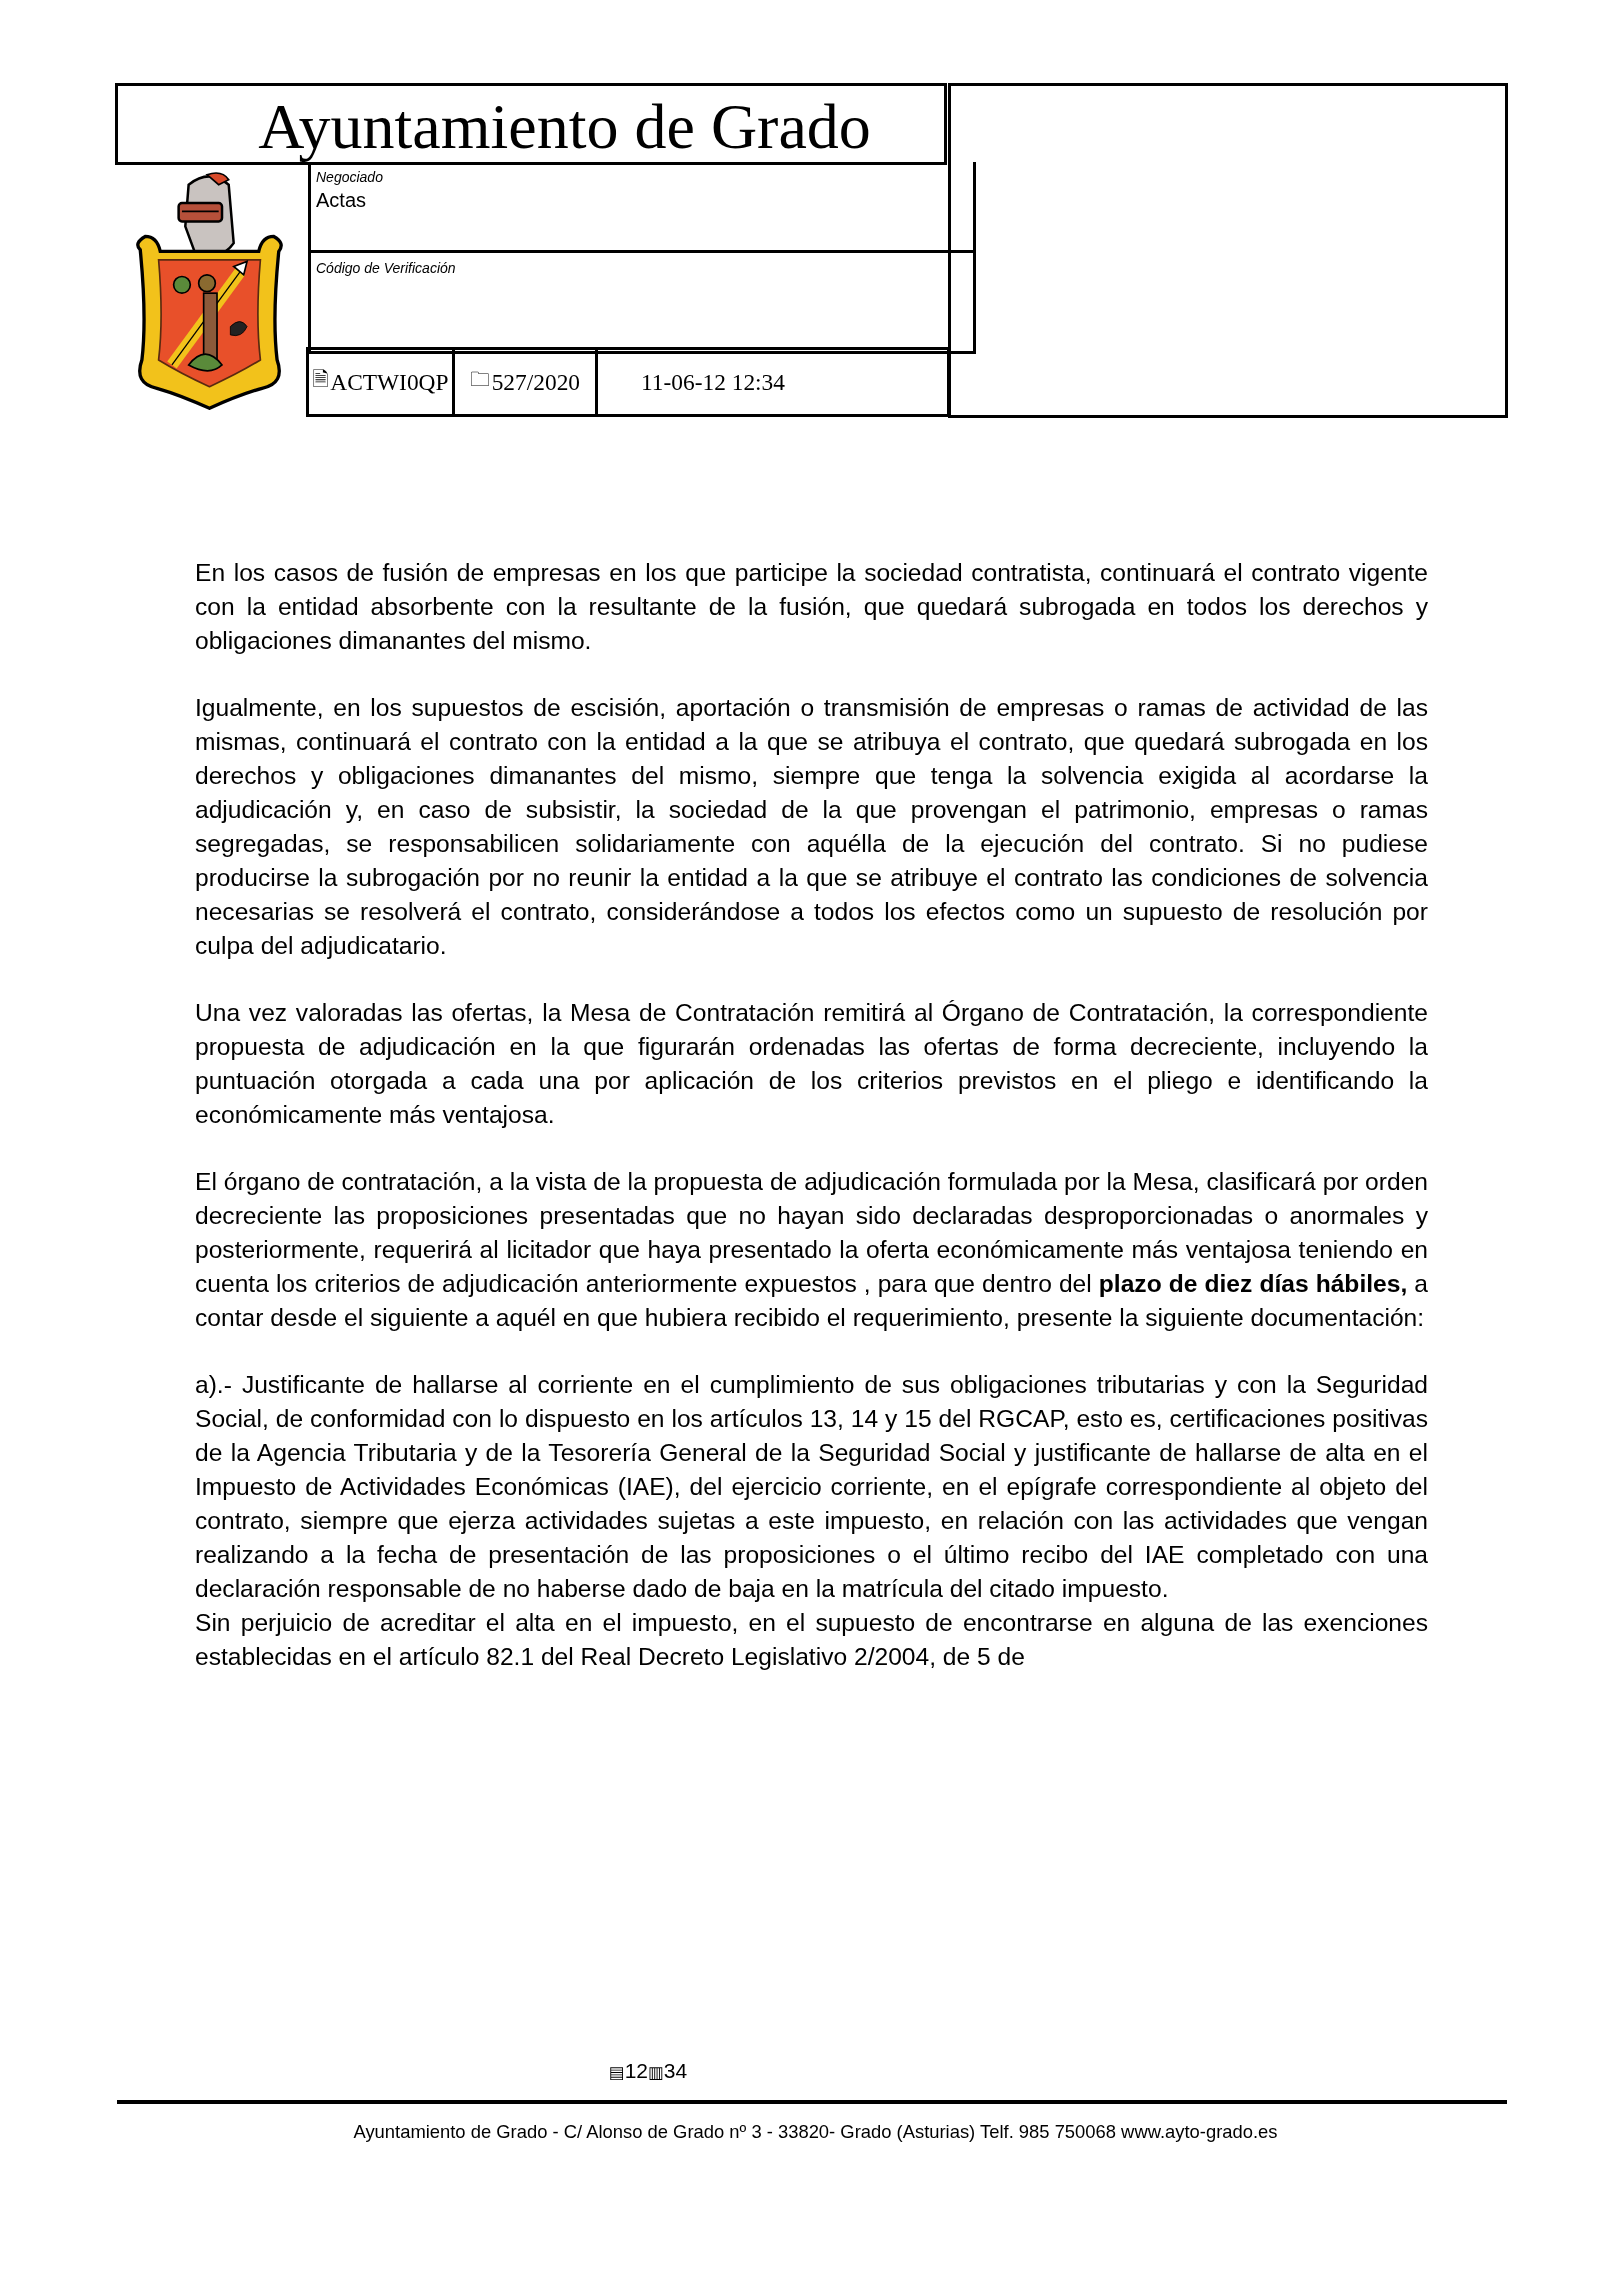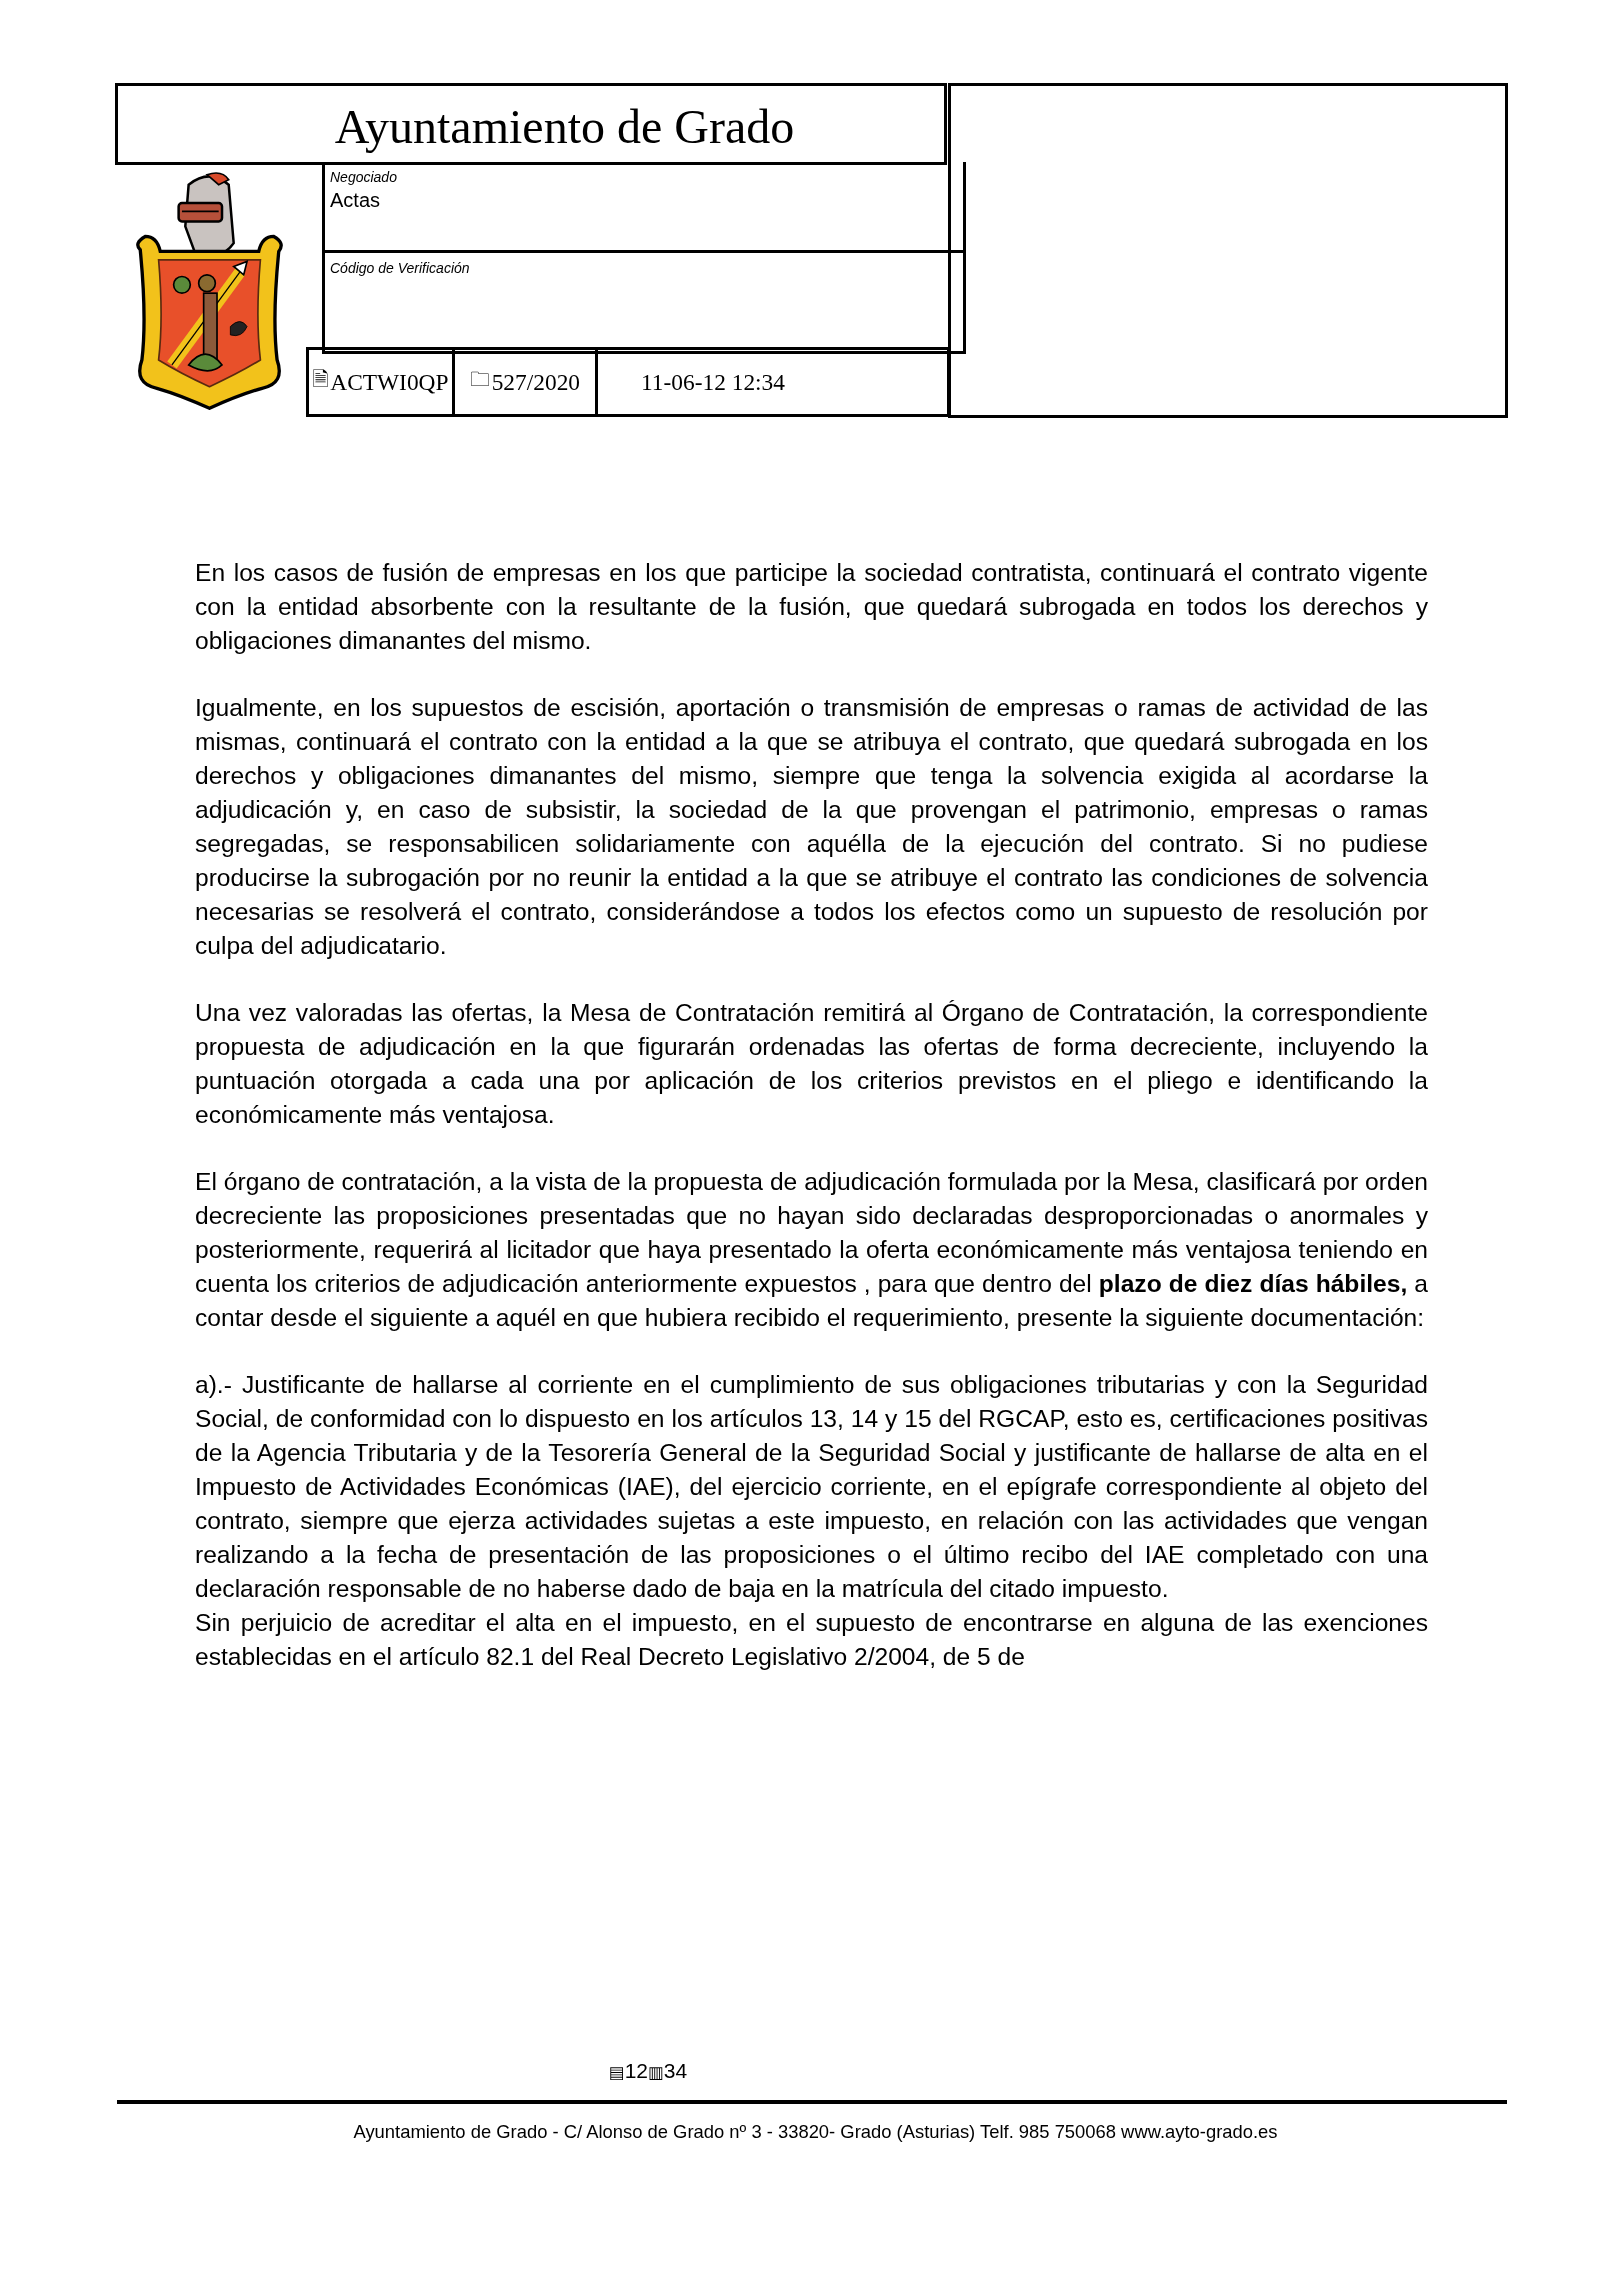--- a/index.html
+++ b/index.html
@@ -3,24 +3,24 @@
 <meta charset="utf-8">
 <style>
   html, body { margin: 0; padding: 0; background: #ffffff; }
   body { width: 1621px; height: 2284px; position: relative; overflow: hidden; color: #000; }
 
   
   .hdr-left { position: absolute; left: 115px; top: 83px; width: 833px; height: 335px; }
   .title-box { position: absolute; left: 0; top: 0; width: 826px; height: 76px;
     border: 3.3px solid #000; border-right-width: 3.3px; box-sizing: content-box; }
   .title-text { position: absolute; left: 0; right: 0; top: 11.7px; text-align: center;
-    font-family: "Liberation Serif", serif; font-size: 48px; line-height: 58px; padding-left: 67px; }
+    font-family: "Liberation Serif", serif; font-size: 64px; line-height: 58px; padding-left: 67px; }
   .crest { position: absolute; left: 15px; top: 85px; width: 159px; height: 242px; }
   .fields { position: absolute; left: 191px; top: 79px; width: 642px; height: 256px; }
-  .field-box { position: absolute; left: 16px; width: 638px; border: 3.3px solid #000; border-top: 0; }
+  .field-box { position: absolute; left: 2px; width: 638px; border: 3.3px solid #000; border-top: 0; padding-left: 24px; }
   .field-neg { top: 0; height: 88px; }
   .field-cod { top: 91px; height: 94px; border-top: 0; }
   .field-label { position: absolute; left: 5px; top: 6.7px; font-family: "Liberation Sans", sans-serif;
     font-style: italic; font-size: 14px; }
   .field-value { position: absolute; left: 5px; top: 27px; font-family: "Liberation Sans", sans-serif; font-size: 20px; }
   .cells { position: absolute; left: 0; top: 189px; width: 638px; height: 64px; border: 3.3px solid #000; border-top: 0; display: flex; }
   .cell { flex: 0 0 auto; height: 64px; display: flex; align-items: center; justify-content: center;
     font-family: "Liberation Serif", serif; font-size: 23.4px; box-sizing: border-box; }
   .cell + .cell { border-left: 3.3px solid #000; }
   .cell-1 { width: 143px; } .cell-2 { width: 143px; } .cell-3 { width: 353px; justify-content: flex-start; padding-left: 43px; }

